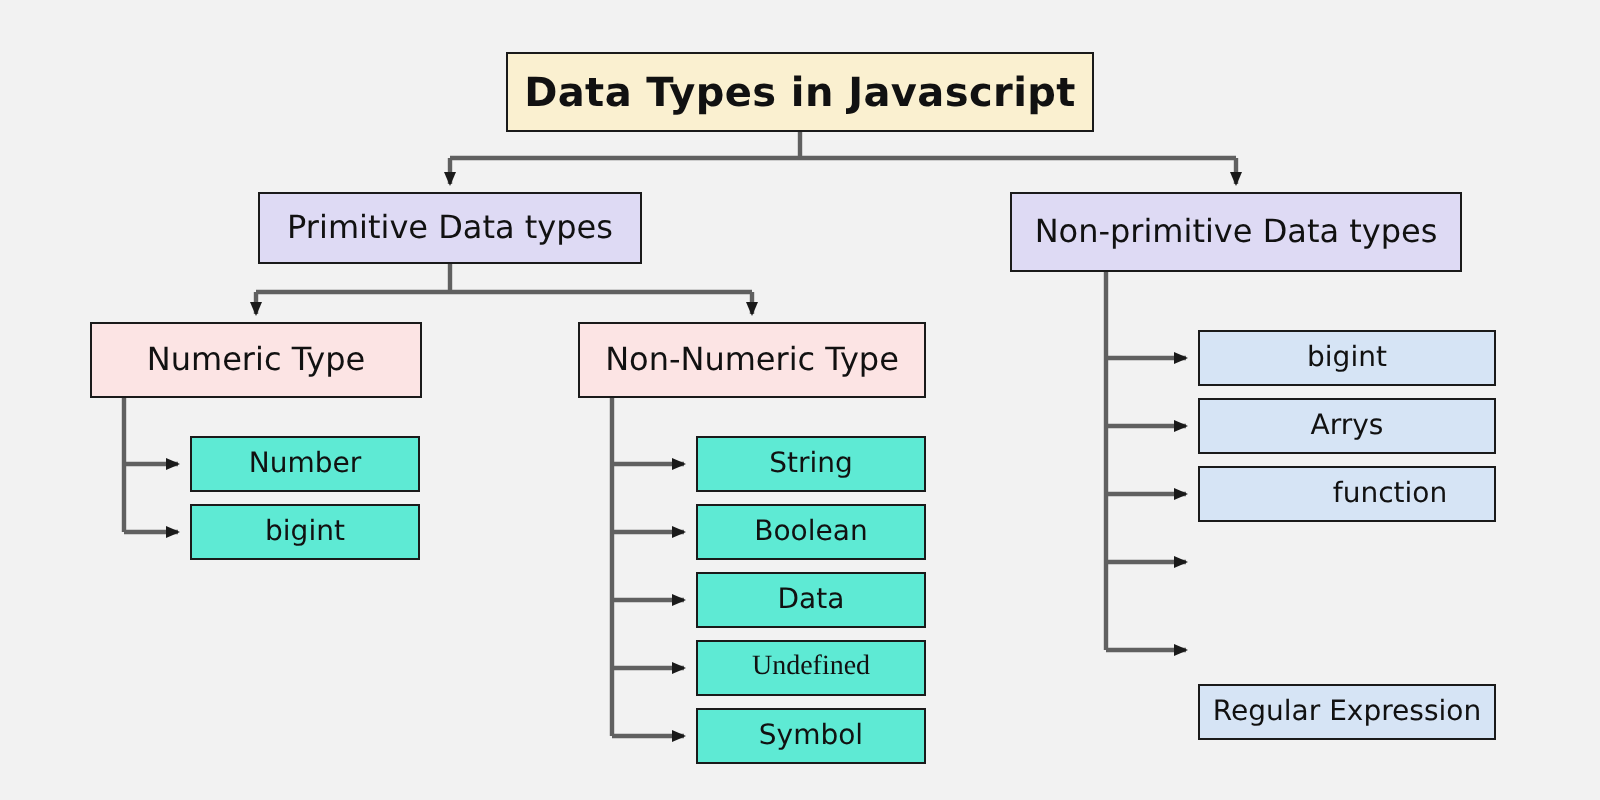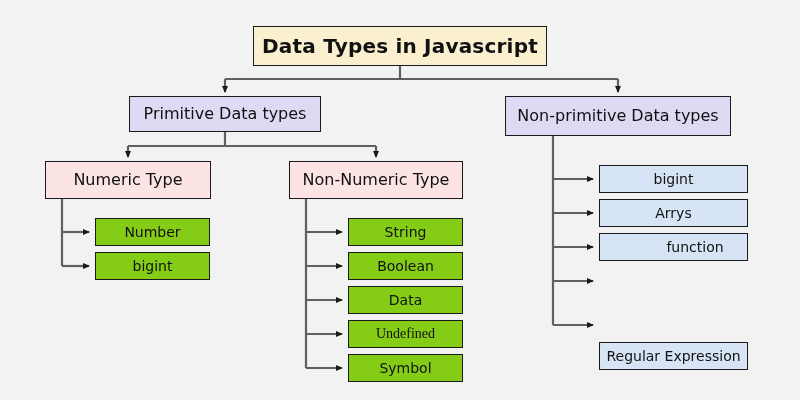--- a/index.html
+++ b/index.html
@@ -47,21 +47,21 @@
   .node-branch {
     background: #dedaf4;
     font-size: 16px;
     font-weight: normal;
   }
   .node-category {
     background: #fce4e4;
     font-size: 16px;
   }
   .node-leaf-green {
-    background: #84cc16;
+    background: #5eead4;
     font-size: 14px;
     text-align: center;
   }
   .node-leaf-blue {
     background: #d6e4f5;
     font-size: 14px;
   }
 </style>
 </head>
 <body>

